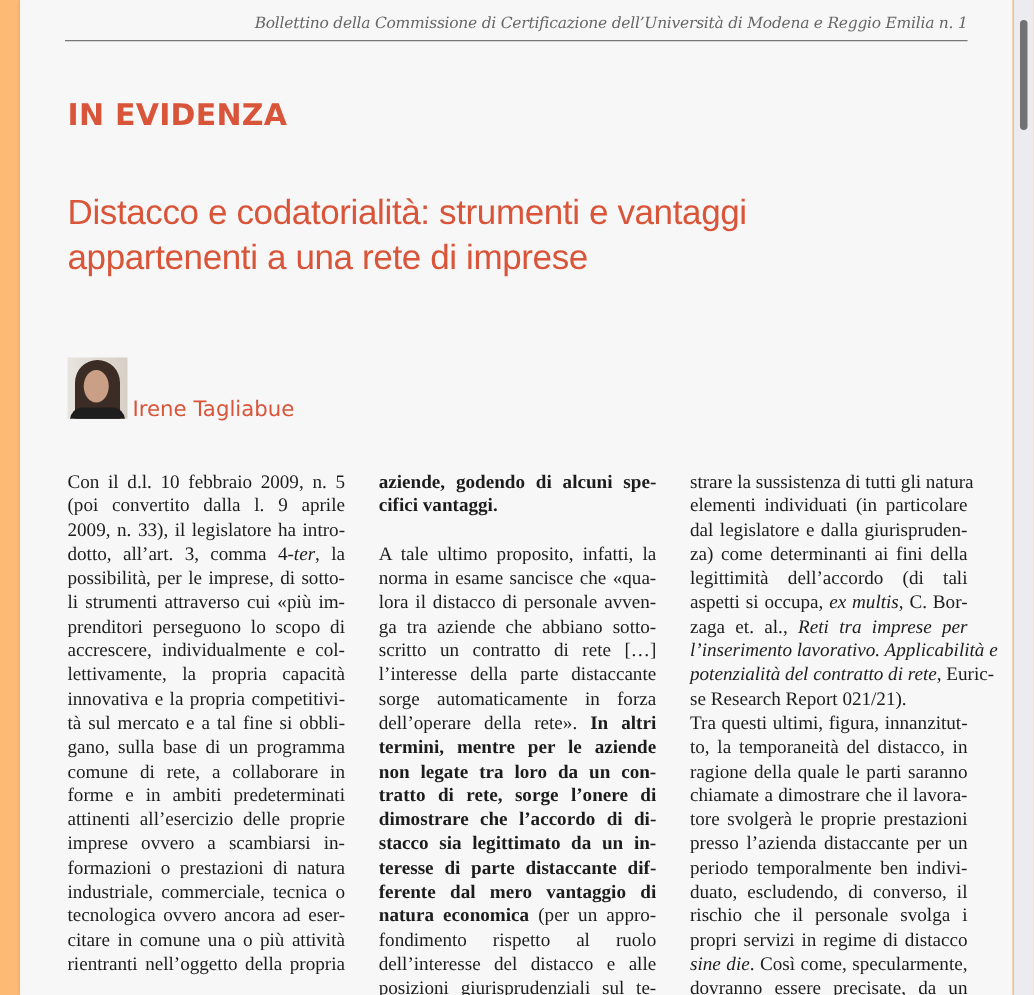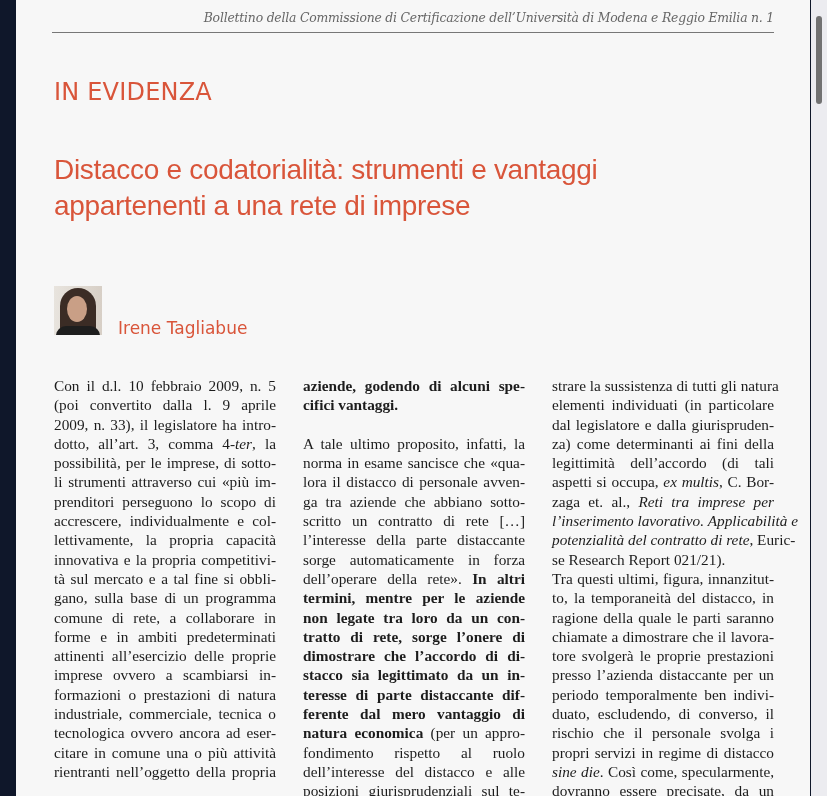--- a/index.html
+++ b/index.html
@@ -7,21 +7,21 @@
       padding: 0;
       width: 827px;
       height: 796px;
       overflow: hidden;
       background: #ececf0;
     }
     .viewer {
       position: relative;
       width: 827px;
       height: 796px;
-      background: #0f172a;
+      background: #fdba74;
     }
     .page {
       position: absolute;
       left: 16px;
       top: 0;
       width: 794px;
       height: 796px;
       background: #f7f7f7;
       box-shadow: 0 0 3px rgba(0,0,0,0.12);
       overflow: hidden;
@@ -45,21 +45,21 @@
       top: 32px;
       width: 722px;
       height: 0;
       border-top: 1px solid #777;
     }
     .section-label {
       position: absolute;
       left: 38px;
       top: 78px;
       font-family: "DejaVu Sans", sans-serif;
-      font-weight: normal;
+      font-weight: bold;
       font-size: 24px;
       color: #d9553a;
       letter-spacing: 0.2px;
     }
     .article-title {
       position: absolute;
       left: 38px;
       top: 152px;
       width: 720px;
       font-family: Liberation Sans, sans-serif;
@@ -100,21 +100,21 @@
       background: #c99f86;
     }
     .avatar .body {
       position: absolute;
       left: 2px; top: 40px;
       width: 44px; height: 14px;
       border-radius: 10px 10px 0 0;
       background: #1e1e1e;
     }
     .author-name {
-      margin-left: 16px;
+      margin-left: 4px;
       margin-bottom: -3px;
       font-family: "DejaVu Sans", sans-serif;
       font-size: 17px;
       color: #d9553a;
     }
     .columns {
       position: absolute;
       left: 38px;
       top: 376px;
       width: 720px;

